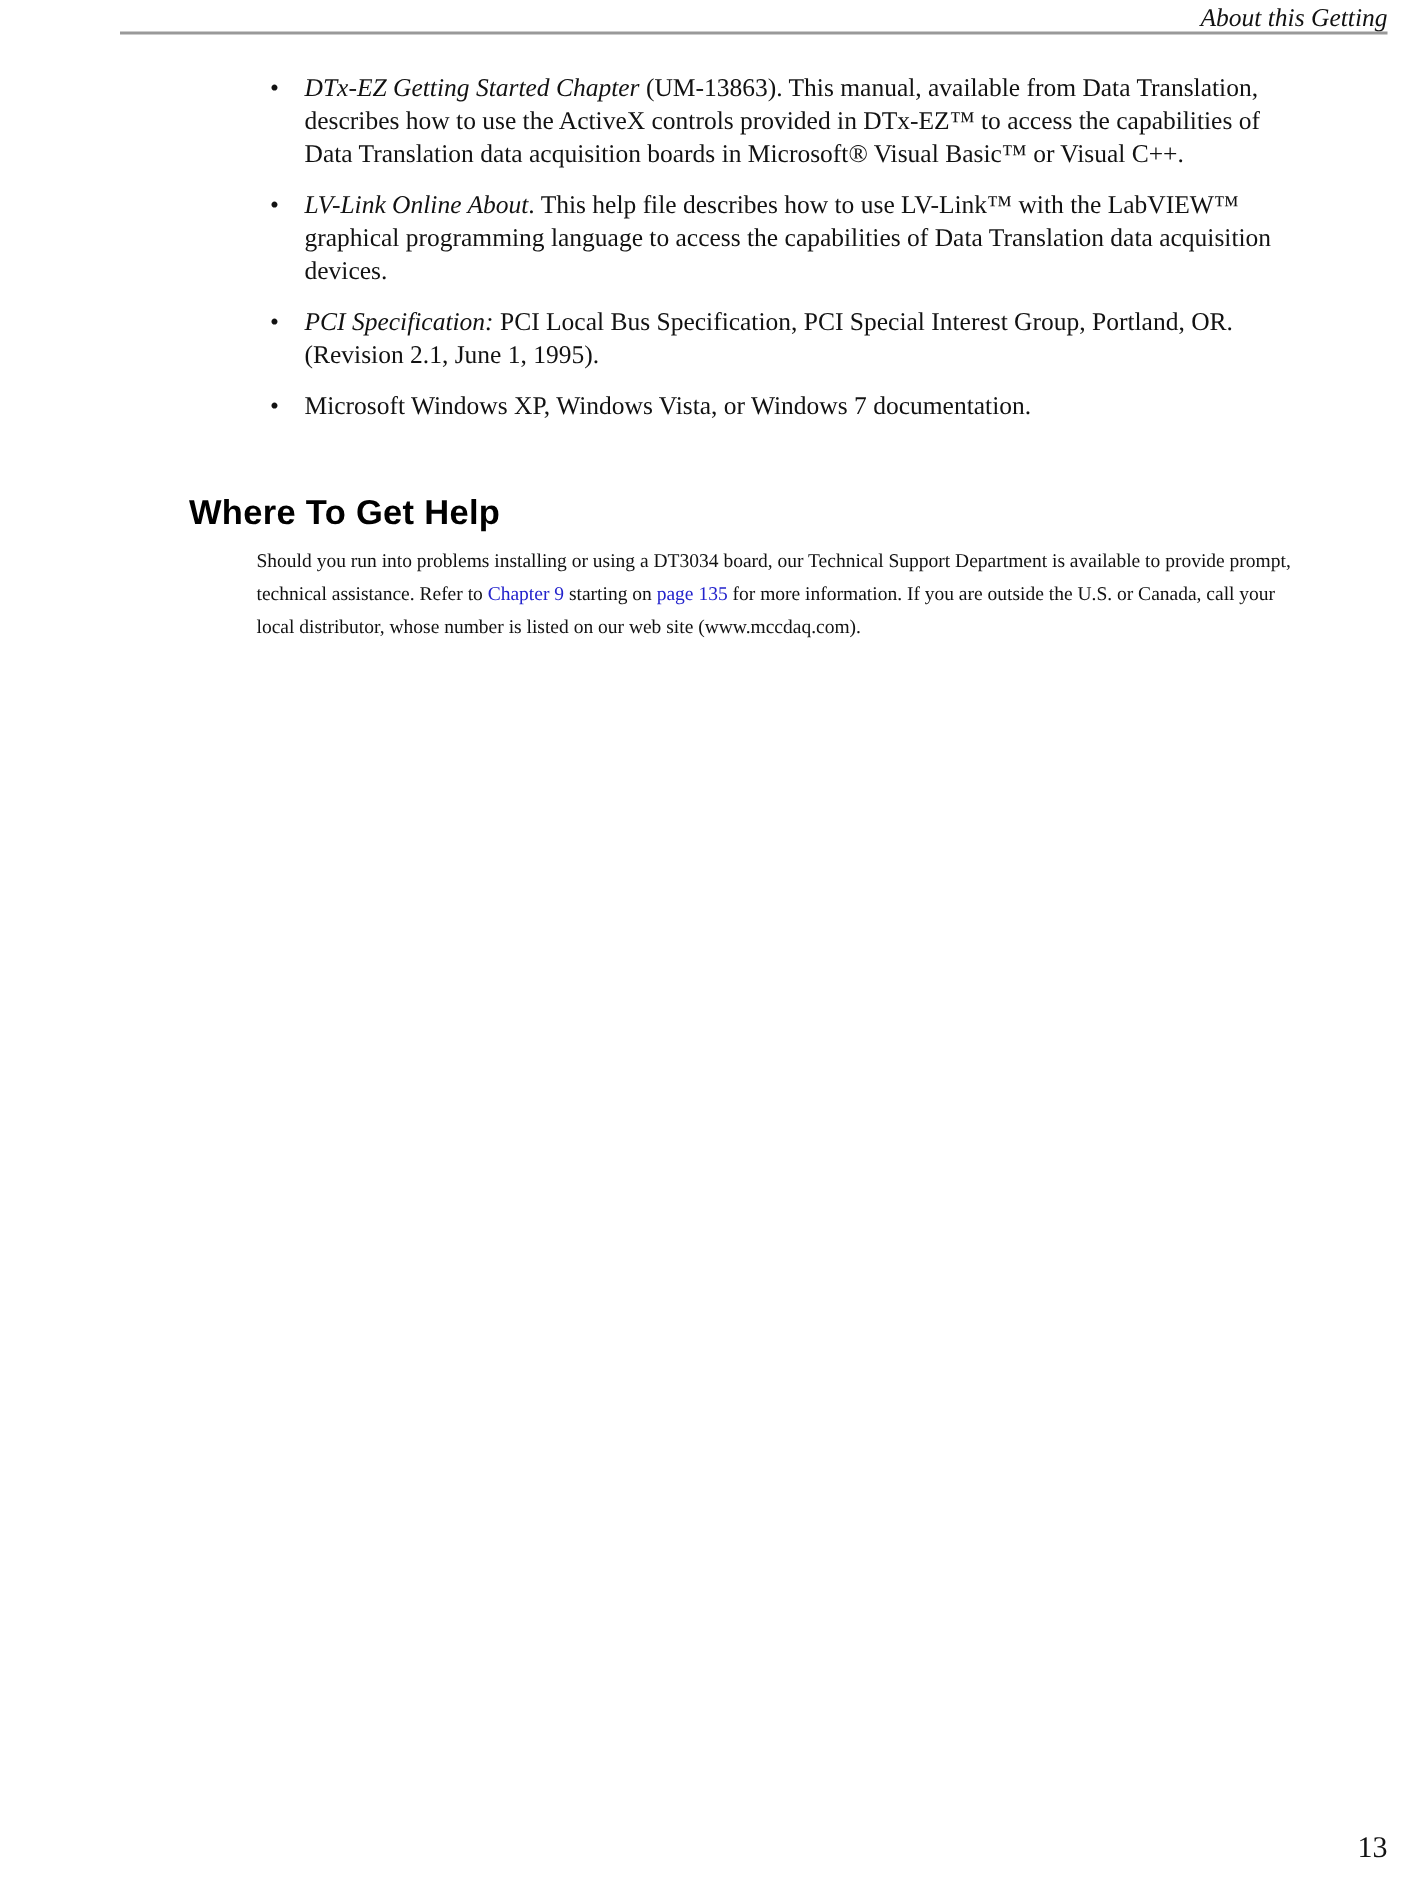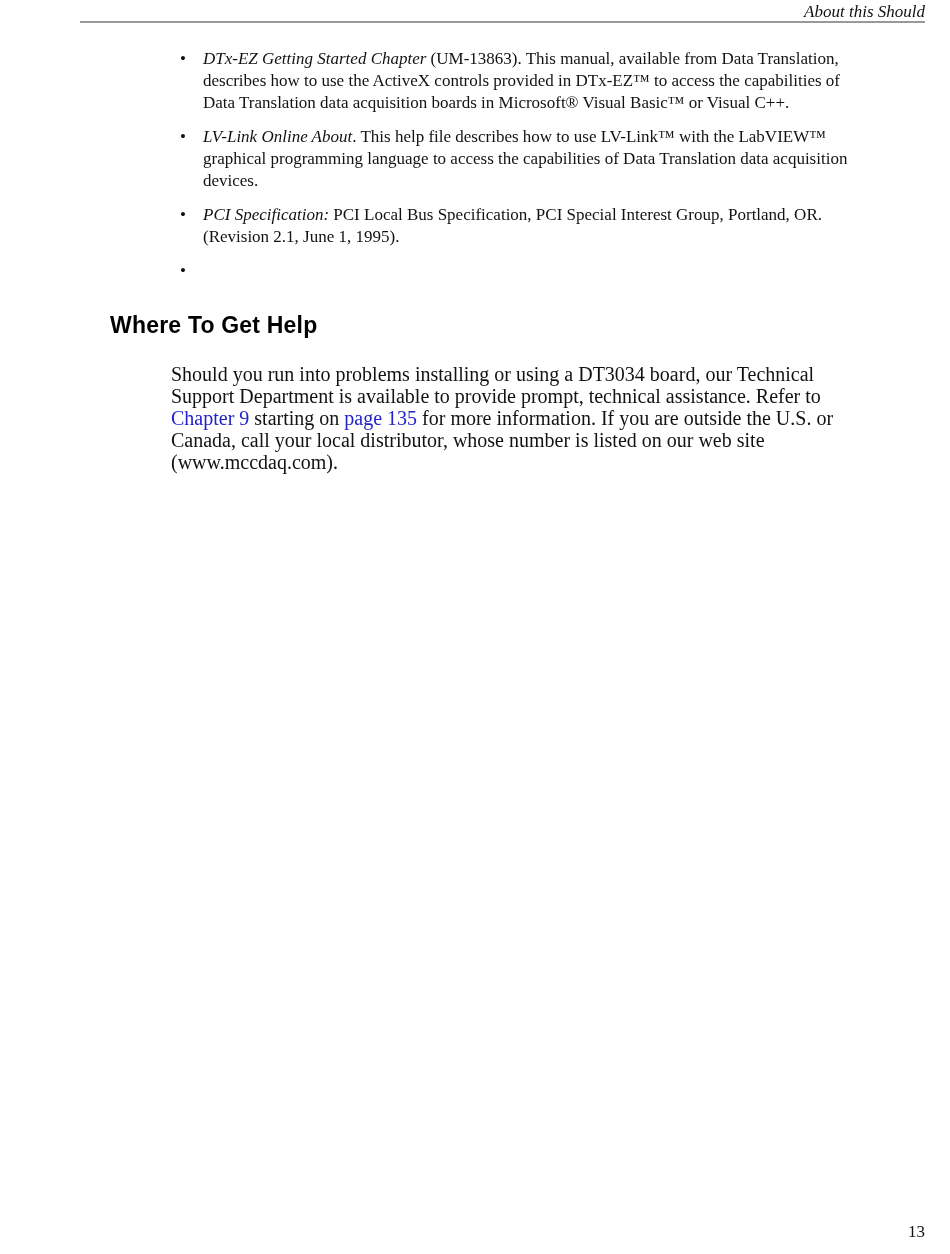--- a/index.html
+++ b/index.html
@@ -56,76 +56,76 @@
     top: 0;
     font-size: 17px;
   }
   .lead-italic { font-style: italic; }
 
   
   .section-heading {
     position: absolute;
     top: 311px;
     left: 110px;
-    margin: 0;
+    margin: 16px;
     font-family: "Liberation Sans", sans-serif;
     font-weight: bold;
     font-size: 23px;
     line-height: 28px;
     color: #000000;
     letter-spacing: 0.2px;
   }
 
   
   .body-paragraph {
     position: absolute;
     top: 363px;
     left: 171px;
     width: 700px;
-    font-size: 20px;
+    font-size: 13px;
     line-height: 22px;
   }
   .doc-link {
     color: #2222CC;
     text-decoration: none;
     cursor: pointer;
   }
 
   
   .page-number {
     position: absolute;
     top: 1221px;
     right: 25px;
-    font-size: 17px;
+    font-size: 20px;
     line-height: 22px;
   }
 </style>
 </head>
 <body>
 
-<div class="header-title">About this Should</div>
+<div class="header-title">About this Getting</div>
 
 <div class="header-rule"></div>
 
 <ul class="bullet-list">
   <li class="bullet-item">
     <span class="bullet-marker">•</span>
     <span class="lead-italic">DTx-EZ Getting Started Chapter</span><span> (UM-13863). This manual, available from Data Translation, describes how to use the ActiveX controls provided in DTx-EZ™ to access the capabilities of Data Translation data acquisition boards in Microsoft® Visual Basic™ or Visual C++.</span>
   </li>
   <li class="bullet-item">
     <span class="bullet-marker">•</span>
     <span class="lead-italic">LV-Link Online About</span><span>. This help file describes how to use LV-Link™ with the LabVIEW™ graphical programming language to access the capabilities of Data Translation data acquisition devices.</span>
   </li>
   <li class="bullet-item">
     <span class="bullet-marker">•</span>
     <span class="lead-italic">PCI Specification:</span><span> PCI Local Bus Specification, PCI Special Interest Group, Portland, OR. (Revision 2.1, June 1, 1995).</span>
   </li>
   <li class="bullet-item">
     <span class="bullet-marker">•</span>
-    <span class="lead-italic"></span>
+    <span class="lead-italic"></span><span>Microsoft Windows XP, Windows Vista, or Windows 7 documentation.</span>
   </li>
 </ul>
 
 <h2 class="section-heading">Where To Get Help</h2>
 
 <div class="body-paragraph"><span>Should you run into problems installing or using a DT3034 board, our Technical Support Department is available to provide prompt, technical assistance. Refer to </span><a class="doc-link">Chapter 9</a><span> starting on </span><a class="doc-link">page 135</a><span> for more information. If you are outside the U.S. or Canada, call your local distributor, whose number is listed on our web site (www.mccdaq.com).</span></div>
 
 <div class="page-number">13</div>
 
 </body></html>

